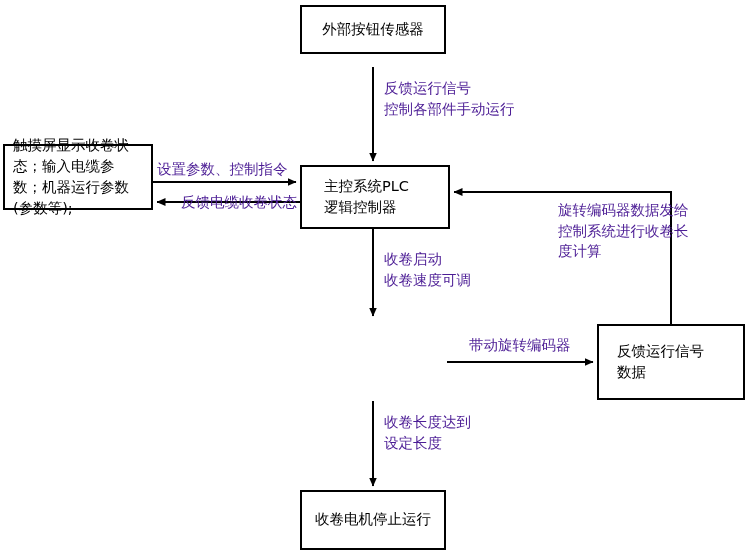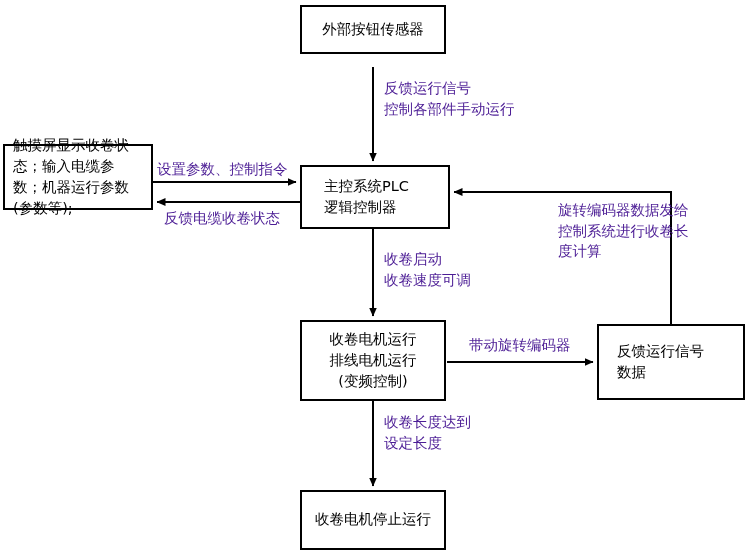--- a/index.html
+++ b/index.html
@@ -95,41 +95,36 @@
 
   <div class="node left-text" style="left:3px; top:144px; width:150px; height:66px;">
     <span class="node-label">触摸屏显示收卷状态；输入电缆参数；机器运行参数(参数等);</span>
   </div>
 
   <div class="node left-text" style="left:300px; top:165px; width:150px; height:64px;">
     <span class="node-label" style="padding-left:22px;">主控系统PLC
 逻辑控制器</span>
   </div>
 
-  <div class="node center-text" style="left:300px; top:320px; width:146px; height:81px;">
-    <span class="node-label">收卷电机运行
-排线电机运行
-(变频控制)</span>
-  </div>
 
   <div class="node left-text" style="left:597px; top:324px; width:148px; height:76px;">
     <span class="node-label" style="padding-left:18px;">反馈运行信号
 数据</span>
   </div>
 
   <div class="node center-text" style="left:300px; top:490px; width:146px; height:60px;">
     <span class="node-label">收卷电机停止运行</span>
   </div>
 
   <div class="edge-label" style="left:384px; top:78px; width:190px;">反馈运行信号
 控制各部件手动运行</div>
 
   <div class="edge-label" style="left:157px; top:159px; width:150px;">设置参数、控制指令</div>
 
-  <div class="edge-label" style="left:164px; top:208px; width:150px;">反馈电缆收卷状态</div>
+  <div class="edge-label" style="left:164px; top:192px; width:150px;text-align:center;">反馈电缆收卷状态</div>
 
   <div class="edge-label" style="left:384px; top:249px; width:150px;">收卷启动
 收卷速度可调</div>
 
   <div class="edge-label" style="left:469px; top:335px; width:140px;">带动旋转编码器</div>
 
   <div class="edge-label" style="left:534px; top:200px; width:160px;margin-left:24px;">旋转编码器数据发给
 控制系统进行收卷长
 度计算</div>
 

